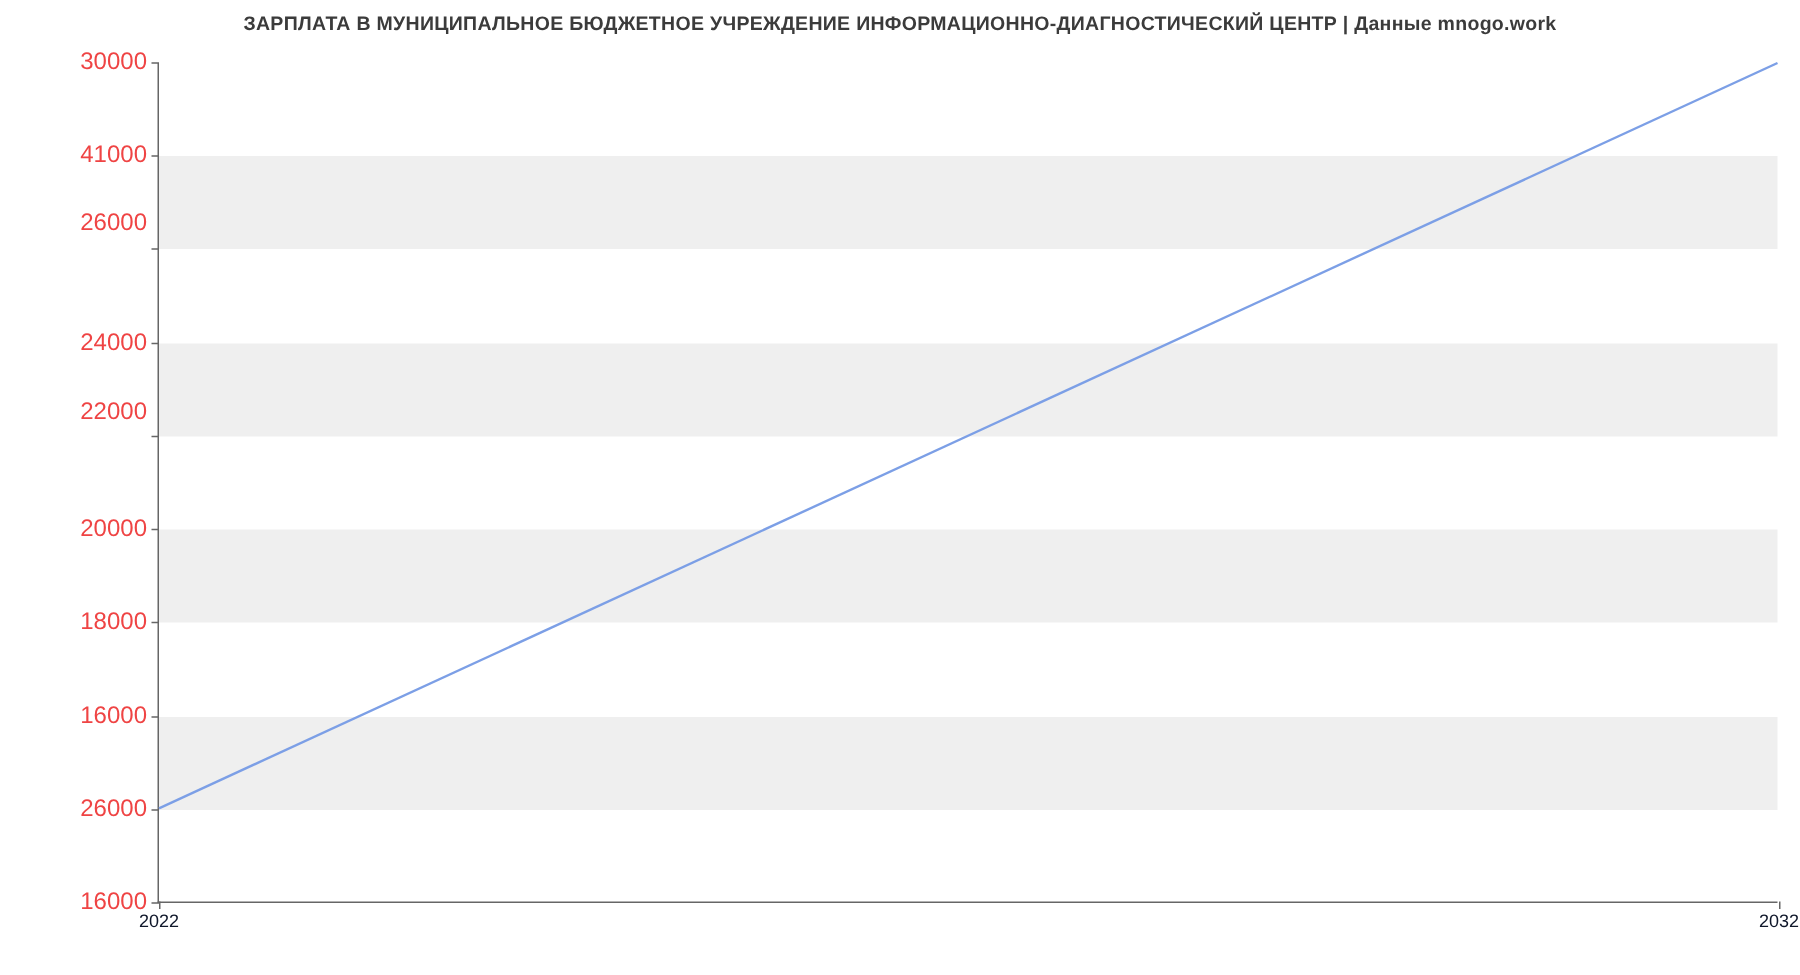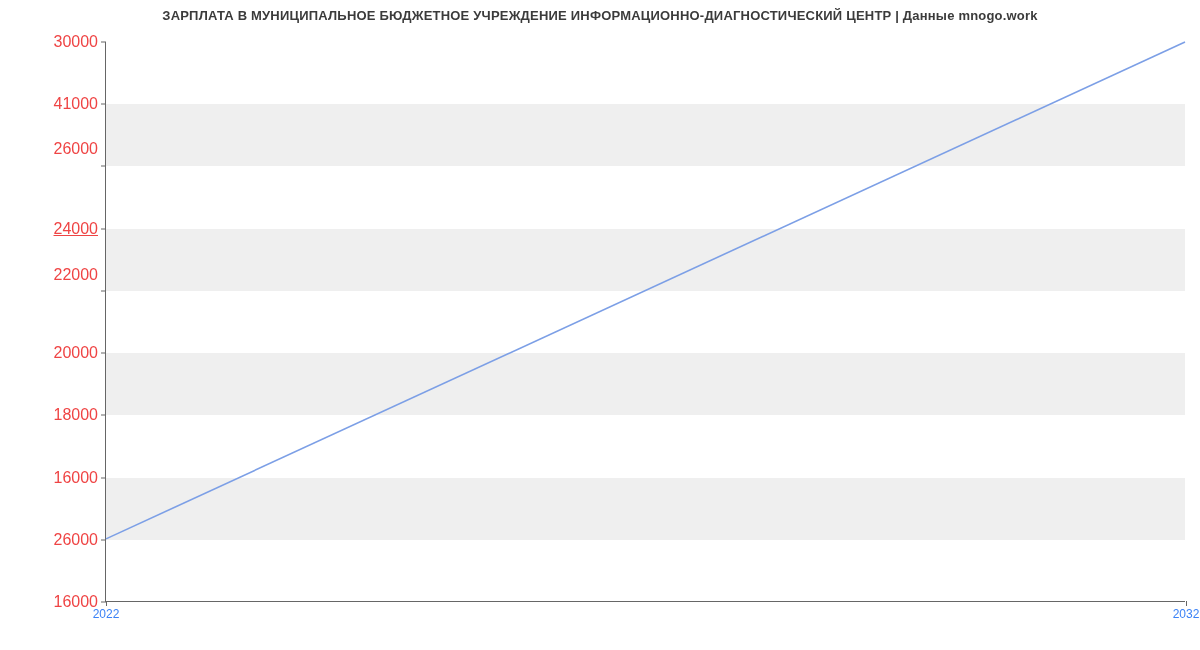--- a/index.html
+++ b/index.html
@@ -57,21 +57,21 @@
     width: 5px;
     height: 1px;
     background: #666;
     transform: translateY(-0.5px);
   }
   .x-tick-label {
     position: absolute;
     top: 100%;
     transform: translate(-50%, 6px);
     font-size: 12px;
-    color: #3b82f6;
+    color: #0f172a;
   }
   .x-tick-mark {
     position: absolute;
     top: 100%;
     width: 1px;
     height: 5px;
     background: #666;
   }
   svg.line-layer {
     position: absolute;
@@ -101,21 +101,21 @@
       <div class="y-tick-label" style="top: 497.778px;">26000</div>
       <div class="y-tick-mark" style="top: 497.778px;"></div>
       <div class="y-tick-label" style="top: 435.556px;">16000</div>
       <div class="y-tick-mark" style="top: 435.556px;"></div>
       <div class="y-tick-label" style="top: 373.333px;">18000</div>
       <div class="y-tick-mark" style="top: 373.333px;"></div>
       <div class="y-tick-label" style="top: 311.111px;">20000</div>
       <div class="y-tick-mark" style="top: 311.111px;"></div>
       <div class="y-tick-label" style="top: 233px;">22000</div>
       <div class="y-tick-mark" style="top: 248.889px;"></div>
-      <div class="y-tick-label" style="top: 186.667px; text-decoration: underline;">24000</div>
+      <div class="y-tick-label" style="top: 186.667px;">24000</div>
       <div class="y-tick-mark" style="top: 186.667px;"></div>
       <div class="y-tick-label" style="top: 107px;">26000</div>
       <div class="y-tick-mark" style="top: 124.444px;"></div>
       <div class="y-tick-label" style="top: 62.2222px;">41000</div>
       <div class="y-tick-mark" style="top: 62.2222px;"></div>
       <div class="y-tick-label" style="top: 0px;">30000</div>
       <div class="y-tick-mark" style="top: 0px;"></div>
       <div class="x-tick-label" style="left: 0px;">2022</div>
       <div class="x-tick-mark" style="left: 0px;"></div>
       <div class="x-tick-label" style="left: 1080px;">2032</div>

